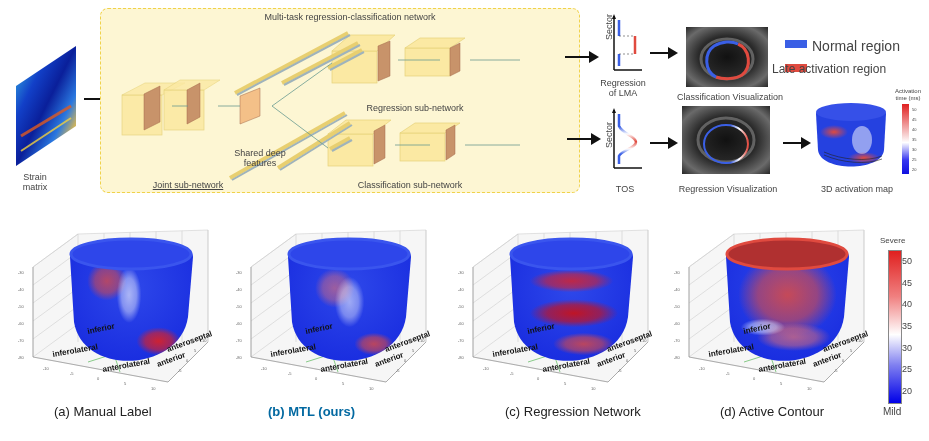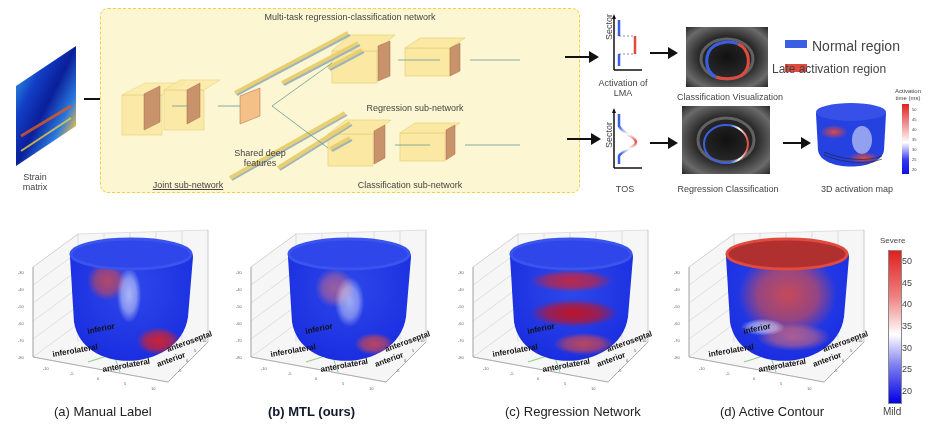--- a/index.html
+++ b/index.html
@@ -1,21 +1,21 @@
 <!DOCTYPE html>
 <html><head>
 <meta charset="utf-8">
 <style>
   html,body{margin:0;padding:0;background:#fff;}
   body{width:929px;height:441px;position:relative;overflow:hidden;font-family:"Liberation Sans",sans-serif;color:#333;}
   .abs{position:absolute;}
   .lbl{font-size:9px;color:#444;text-align:center;line-height:10px;}
   .net-box{left:100px;top:8px;width:480px;height:185px;background:#fdf6d3;border:1.5px dashed #f0d24a;border-radius:8px;box-sizing:border-box;}
   .caption{font-size:13px;color:#222;text-align:center;white-space:nowrap;}
-  .caption.hl{color:#0f172a;font-weight:bold;}
+  .caption.hl{color:#0369a1;font-weight:bold;}
   svg text{font-family:"Liberation Sans",sans-serif;}
 </style>
 </head>
 <body>
 
 <div>
 
   <svg class="abs" style="left:16px;top:46px;" width="66" height="120">
     <defs>
       <linearGradient id="sm-g" x1="0" y1="0" x2="1" y2="1">
@@ -116,21 +116,21 @@
     <line x1="14" y1="2" x2="14" y2="56" stroke="#111" stroke-width="1.5"></line>
     <line x1="14" y1="56" x2="42" y2="56" stroke="#111" stroke-width="1.5"></line>
     <polygon points="12,5 14,0 16,5" fill="#111"></polygon>
     <line x1="19" y1="6" x2="19" y2="22" stroke="#3a5fe5" stroke-width="2.5"></line>
     <line x1="19" y1="40" x2="19" y2="52" stroke="#3a5fe5" stroke-width="2.5"></line>
     <line x1="35" y1="22" x2="35" y2="40" stroke="#e04a3f" stroke-width="2.5"></line>
     <line x1="19" y1="22" x2="35" y2="22" stroke="#444" stroke-width="0.6" stroke-dasharray="2,2"></line>
     <line x1="19" y1="40" x2="35" y2="40" stroke="#444" stroke-width="0.6" stroke-dasharray="2,2"></line>
   </svg>
   <div class="abs lbl" style="left:594px;top:22px;transform:rotate(-90deg);width:30px;">Sector</div>
-  <div class="abs lbl" style="left:598px;top:78px;width:50px;">Activation of LMA</div>
+  <div class="abs lbl" style="left:598px;top:78px;width:50px;">Regression of LMA</div>
 
   <svg class="abs" style="left:600px;top:108px;" width="50" height="68">
     <defs>
       <linearGradient id="tos-g" x1="0" y1="0" x2="0" y2="1">
         <stop offset="0.25" stop-color="#3a5fe5"></stop>
           <stop offset="0.4" stop-color="#fff"></stop>
         <stop offset="0.55" stop-color="#e04a3f"></stop>
           <stop offset="0.7" stop-color="#fff"></stop>
         <stop offset="0.8" stop-color="#3a5fe5"></stop>
       </linearGradient>
@@ -174,21 +174,21 @@
     <defs>
       <linearGradient id="reg-g" x1="0" y1="0" x2="1" y2="0">
         <stop offset="0" stop-color="#3a5fe5"></stop>
           <stop offset="0.6" stop-color="#3a5fe5"></stop>
           <stop offset="0.8" stop-color="#fff"></stop>
           <stop offset="1" stop-color="#e04a3f"></stop>
       </linearGradient>
     </defs>
     <ellipse cx="44" cy="38" rx="22" ry="19" fill="none" stroke="url(#reg-g)" stroke-width="2"></ellipse>
   </svg>
-  <div class="abs lbl" style="left:668px;top:184px;width:120px;">Regression Classification</div>
+  <div class="abs lbl" style="left:668px;top:184px;width:120px;">Regression Visualization</div>
 
   <div class="abs" style="left:785px;top:40px;width:22px;height:8px;">
       <div style="width:100%;height:100%;background:#3a5fe5;"></div>
     </div>
   <div class="abs" style="left:812px;top:38px;font-size:14px;color:#444;">Normal region</div>
   <div class="abs" style="left:785px;top:64px;width:22px;height:8px;">
       <div style="width:100%;height:100%;background:#e04a3f;"></div>
     </div>
   <div class="abs" style="left:772px;top:62px;font-size:12px;color:#444;">Late activation region</div>
 

